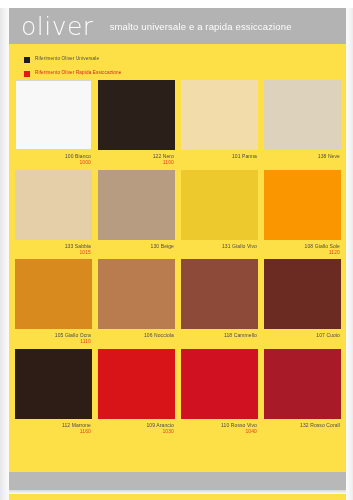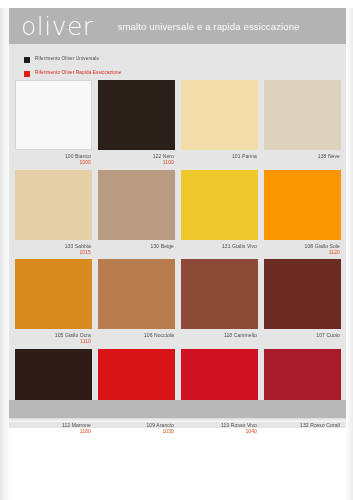--- a/index.html
+++ b/index.html
@@ -13,22 +13,22 @@
     overflow: hidden;
     font-family: "Liberation Sans", sans-serif;
     position: relative;
   }
 
   
   .sheet {
     position: absolute;
     left: 0; top: 0;
     width: 353px;
-    height: 428px;
-    background: #e5e5e5;
+    height: 500px;
+    background: #fde047;
   }
 
   
   .edge-left {
     position: absolute;
     left: 0; top: 0;
     width: 9px; height: 500px;
     background: linear-gradient(to right, #e6e6e8 0%, #f4f4f5 55%, #fbfbfc 100%);
   }
   .edge-right {
@@ -65,21 +65,21 @@
     line-height: 1;
     font-family: "DejaVu Sans", sans-serif;
     white-space: nowrap;
     opacity: 0.96;
   }
   .tagline {
     color: #ffffff;
     font-size: 9.5px;
     font-weight: 400;
     letter-spacing: 0.15px;
-    margin-left: 24px;
+    margin-left: 16px;
     white-space: nowrap;
     opacity: 0.97;
   }
 
   
   .legend {
     position: absolute;
     left: 24px;
     top: 54px;
     width: 220px;

